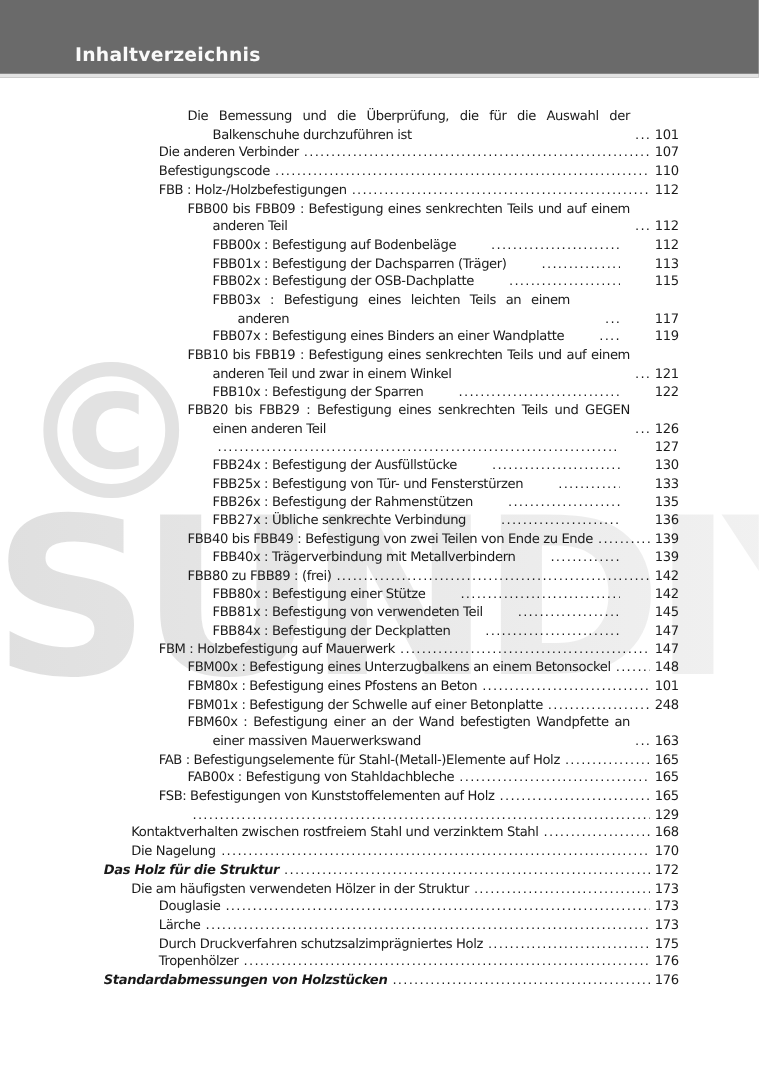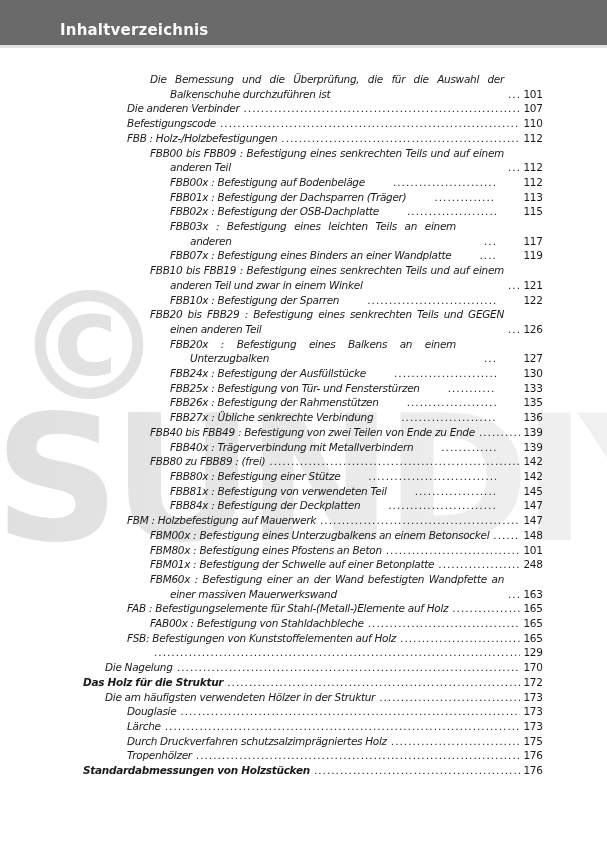--- a/index.html
+++ b/index.html
@@ -5,21 +5,21 @@
   html, body { margin: 0; padding: 0; background: #ffffff; }
   body {
     width: 607px; height: 853px;
     position: relative; overflow: hidden;
     font-family: "DejaVu Sans", "Liberation Sans", sans-serif;
     color: #1a1a1a;
   }
   
   .header {
     position: relative; z-index: 2;
-    height: 48px; box-sizing: border-box;
+    height: 62px; box-sizing: border-box;
     background: #6a6a6a;
     border-bottom: 3px solid #e3e3e3;
     display: flex; align-items: flex-end;
     padding: 0 0 7px 60px;
   }
   .header-title {
     color: #fafafa; font-size: 15px; font-weight: bold;
     letter-spacing: 0.2px; line-height: 1;
   }
   
@@ -50,33 +50,33 @@
     font-size: 10.5px; letter-spacing: -0.3px; line-height: 14.7px;
   }
   .entry { display: flex; align-items: flex-end; }
   .entry.l1 { margin-left: 22px; }
   .entry.l2 { margin-left: 44px; }
   .entry.l3 { margin-left: 67px; }
   .entry.l4 { margin-left: 87px; gap: 24px; }
   .etext {
     flex: 0 1 auto;
     text-align: justify;
-    padding-left: 20px; text-indent: -20px; font-style: italic; 
+    padding-left: 20px; text-indent: -20px; 
   }
   .chapter .etext { font-weight: bold; font-style: italic; }
   .leader {
     flex: 1 1 12px; min-width: 12px;
     overflow: hidden; white-space: nowrap;
     margin: 0 3px 0 4px;
   }
   .leader::after {
     content: "........................................................................................................................................................................";
     letter-spacing: 1px; color: #1a1a1a;
   }
-  .pnum { flex: 0 0 auto; min-width: 20px; text-align: center; }
+  .pnum { flex: 0 0 auto; min-width: 20px; text-align: right; }
 </style>
 </head>
 <body>
 
 <div class="watermark" aria-hidden="true">
   <div class="wm-c">©</div>
   <div class="wm-t">SUNDIY</div>
 </div>
 
 <div class="header">
@@ -143,21 +143,20 @@
       <span class="etext">FBB10x : Befestigung der Sparren</span>
       <span class="leader"></span>
       <span class="pnum">122</span>
     </div>
     <div class="entry l3">
       <span class="etext">FBB20 bis FBB29 : Befestigung eines senkrechten Teils und GEGEN einen anderen Teil</span>
       <span class="leader"></span>
       <span class="pnum">126</span>
     </div>
     <div class="entry l4">
-      <span class="etext">FBB20x : Befestigung eines Balkens an einem Unterzugbalken</span>
       <span class="leader"></span>
       <span class="pnum">127</span>
     </div>
     <div class="entry l4">
       <span class="etext">FBB24x : Befestigung der Ausfüllstücke</span>
       <span class="leader"></span>
       <span class="pnum">130</span>
     </div>
     <div class="entry l4">
       <span class="etext">FBB25x : Befestigung von Tür- und Fensterstürzen</span>
@@ -240,20 +239,25 @@
       <span class="pnum">165</span>
     </div>
     <div class="entry l2">
       <span class="etext">FSB: Befestigungen von Kunststoffelementen auf Holz</span>
       <span class="leader"></span>
       <span class="pnum">165</span>
     </div>
     <div class="entry l3">
       <span class="leader"></span>
       <span class="pnum">129</span>
+    </div>
+    <div class="entry l1">
+      <span class="etext">Kontaktverhalten zwischen rostfreiem Stahl und verzinktem Stahl</span>
+      <span class="leader"></span>
+      <span class="pnum">168</span>
     </div>
     <div class="entry l1">
       <span class="etext">Die Nagelung</span>
       <span class="leader"></span>
       <span class="pnum">170</span>
     </div>
     <div class="entry l0 chapter">
       <span class="etext">Das Holz für die Struktur</span>
       <span class="leader"></span>
       <span class="pnum">172</span>

